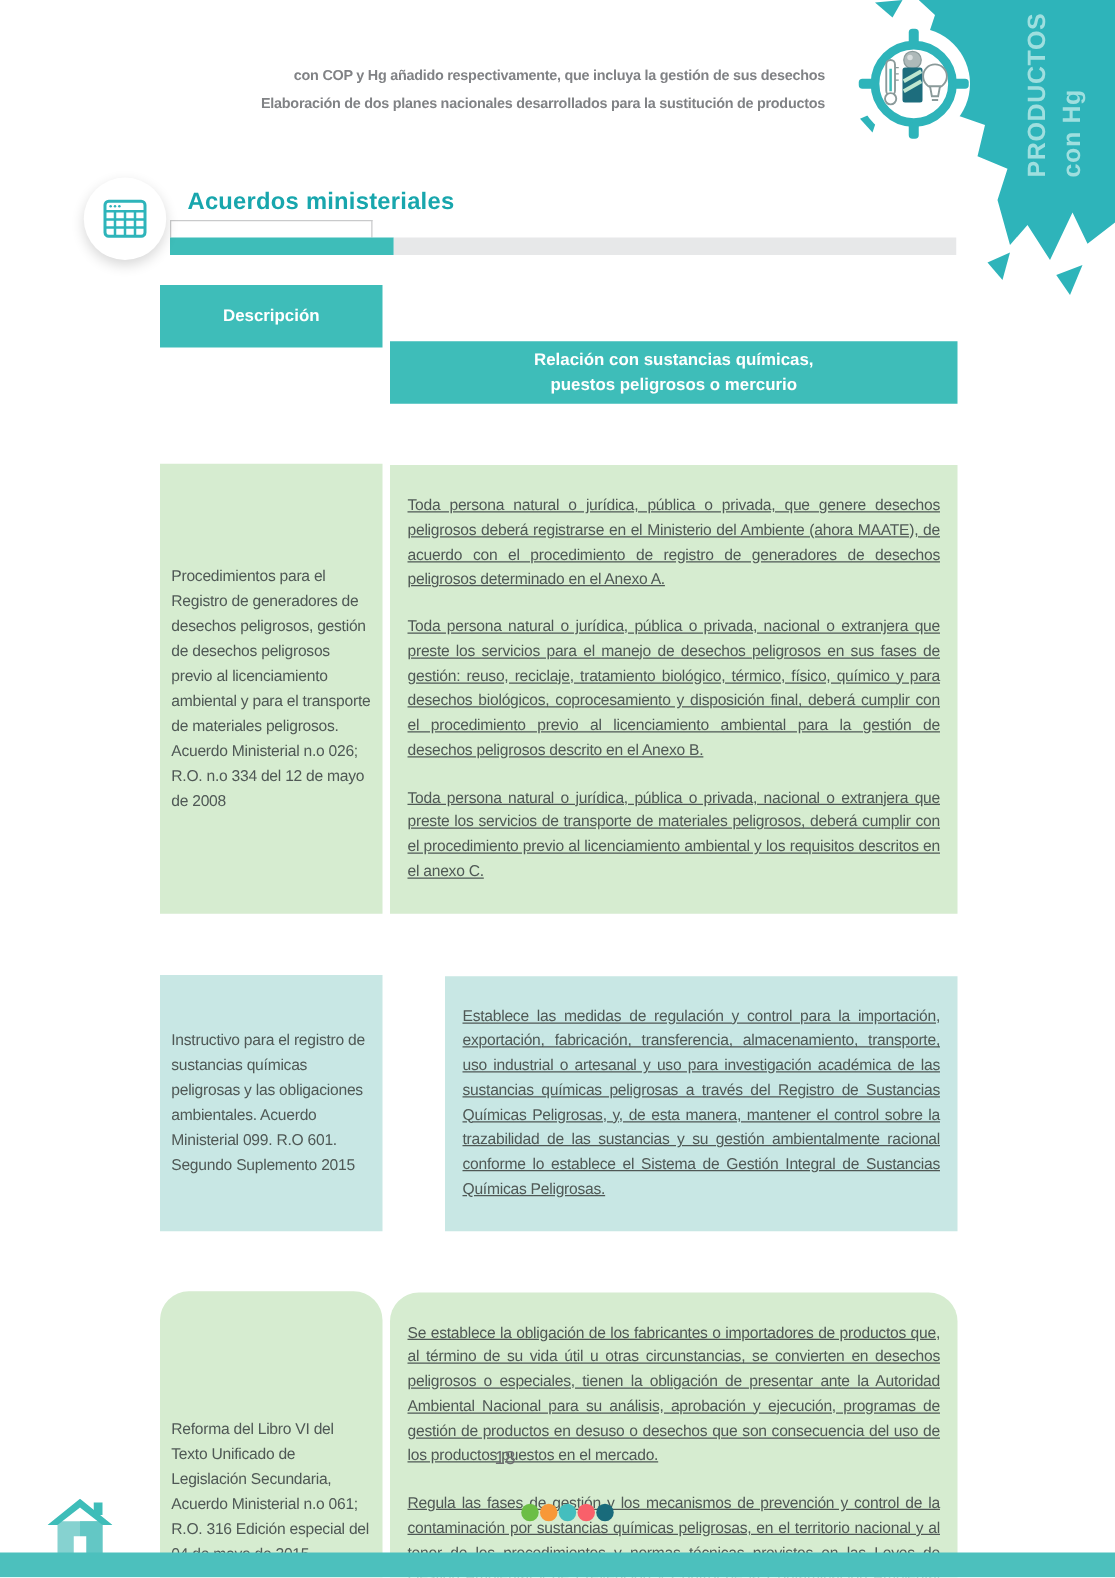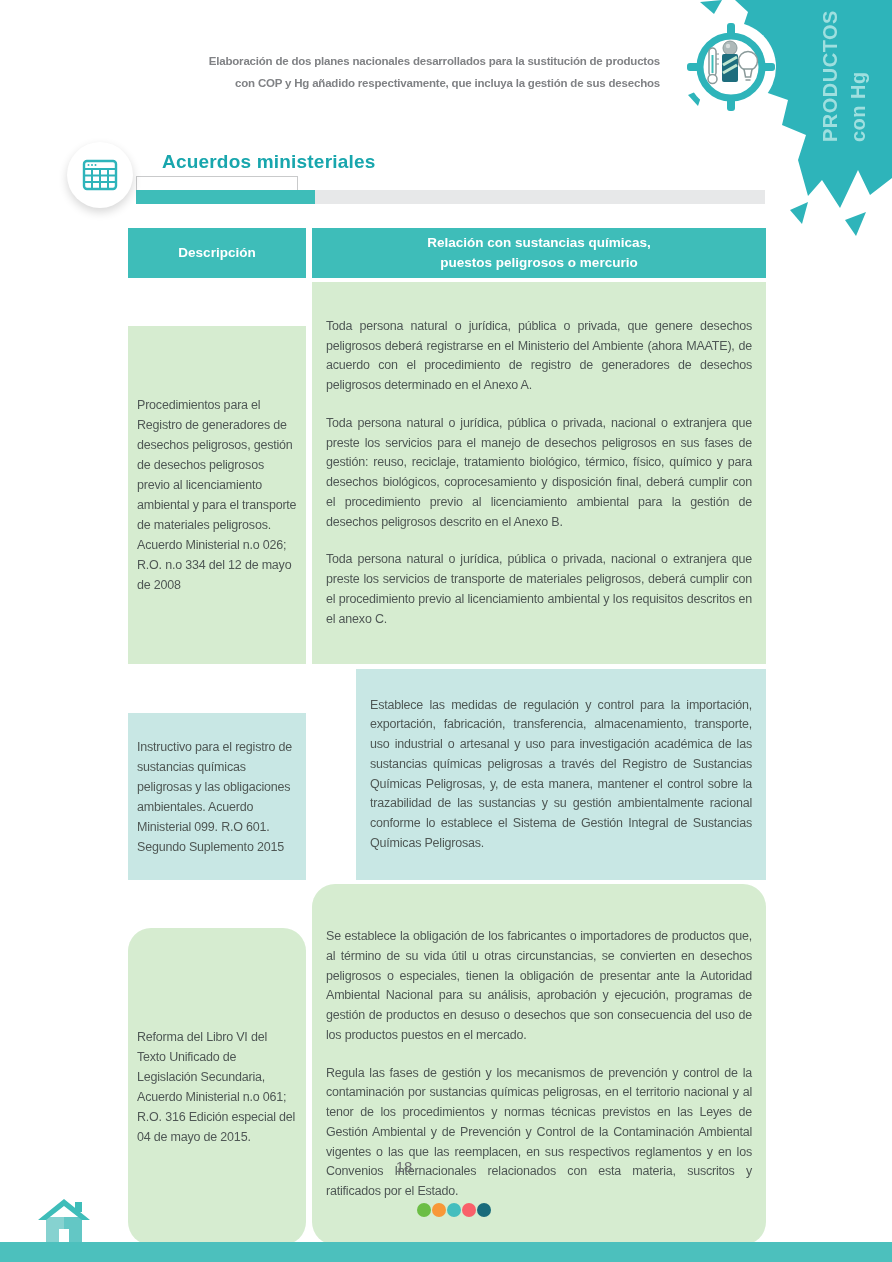--- a/index.html
+++ b/index.html
@@ -23,54 +23,54 @@
   }
   .banner-text span{display:block;white-space:nowrap;}
   .target-icon{position:absolute;top:21px;left:685px;}
   
   .section-circle{
     position:absolute;left:67px;top:142px;width:66px;height:66px;border-radius:50%;
     background:#fff;box-shadow:0 4px 10px rgba(0,0,0,.16);
     display:flex;align-items:center;justify-content:center;z-index:2;
   }
   .section-title{
-    position:absolute;left:162px;top:151px;
+    position:absolute;left:150px;top:151px;
     color:#18a6ad;font-weight:bold;font-size:19px;letter-spacing:.2px;
   }
   .tab-outline{
     position:absolute;left:136px;top:176px;width:162px;height:14px;
     border:1px solid #c9cacb;border-bottom:none;background:#fff;box-sizing:border-box;
   }
   .bar-teal{position:absolute;left:136px;top:190px;width:179px;height:14px;background:#3ebdb9;}
   .bar-gray{position:absolute;left:315px;top:190px;width:450px;height:14px;background:#e7e8e9;}
   
   .table{position:absolute;left:128px;top:228px;width:638px;}
   .t-row{display:flex;margin-bottom:4px;}
   .t-row.gap5{margin-bottom:5px;}
   .cell-l{width:178px;flex:0 0 178px;margin-right:6px;box-sizing:border-box;}
-  .cell-r{flex:1;box-sizing:border-box;}
+  .cell-r{flex:1;box-sizing:border-box;margin-top:45px;}
   .thead .cell-l,.thead .cell-r{
     background:#3ebdb9;color:#ffffff;font-weight:bold;font-size:13.5px;
     display:flex;flex-direction:column;align-items:center;justify-content:center;
     height:50px;text-align:center;line-height:1.45;
   }
   .row-green .cell-l,.row-green .cell-r{background:#d6ecd0;}
   .row-cyan .cell-l,.row-cyan .cell-r{background:#c8e7e4;}
   .body-row .cell-l{
     display:flex;align-items:center;color:#4f5855;
     font-size:12.5px;line-height:1.6;letter-spacing:-.2px;
     padding:10px 8px 10px 9px;
     margin-top:44px;
   }
   .body-row .cell-r{
     display:flex;flex-direction:column;justify-content:center;color:#4f5855;
     font-size:12.5px;line-height:1.58;letter-spacing:-.2px;
     padding:14px 14px;text-align:justify;
   }
-  .body-row .cell-r p{margin:9px 0;}
+  .body-row .cell-r p{margin:9px 0;text-decoration:underline;}
   .r1{min-height:338px;}
   .r2{min-height:167px;gap:44px;}
   .r3{min-height:317px;}
   .r1 .cell-l,.r1 .cell-r{min-height:338px;}
   .r2 .cell-l,.r2 .cell-r{min-height:167px;}
   .r3 .cell-l,.r3 .cell-r{min-height:317px;border-radius:23px;}
   
   .page-number{
     position:absolute;top:1158px;left:0;width:808px;text-align:center;
     color:#6d6e71;font-size:15px;
@@ -121,22 +121,22 @@
     <rect x="37" y="33" width="16" height="28" rx="2" fill="#1d6d7d"></rect>
     <line x1="38" y1="52" x2="52" y2="44" stroke="#bfe6d0" stroke-width="3"></line>
     <line x1="38" y1="44" x2="52" y2="36" stroke="#bfe6d0" stroke-width="3"></line>
 
     <circle cx="63" cy="40" r="9.5" fill="#ffffff" stroke="#8a9a9a" stroke-width="1.5"></circle>
     <path d="M59 48 L67 48 L65.5 56 L60.5 56 Z" fill="#ffffff" stroke="#8a9a9a" stroke-width="1.5"></path>
     <line x1="60.5" y1="59" x2="65.5" y2="59" stroke="#8a9a9a" stroke-width="1.5"></line>
   </svg>
 
   <div class="doc-header">
+    <div>con COP y Hg añadido respectivamente, que incluya la gestión de sus desechos</div>
     <div>Elaboración de dos planes nacionales desarrollados para la sustitución de productos</div>
-    <div>con COP y Hg añadido respectivamente, que incluya la gestión de sus desechos</div>
   </div>
 
   <div class="section-circle">
     <svg width="38" height="38" viewBox="0 0 38 38">
       <rect x="3" y="5" width="32" height="28" rx="3" fill="none" stroke="#2eb4ba" stroke-width="2.4"></rect>
       <circle cx="7.5" cy="9" r="1" fill="#2eb4ba"></circle>
       <circle cx="11" cy="9" r="1" fill="#2eb4ba"></circle>
       <circle cx="14.5" cy="9" r="1" fill="#2eb4ba"></circle>
       <line x1="3" y1="13" x2="35" y2="13" stroke="#2eb4ba" stroke-width="2"></line>
       <line x1="3" y1="19.5" x2="35" y2="19.5" stroke="#2eb4ba" stroke-width="2"></line>

